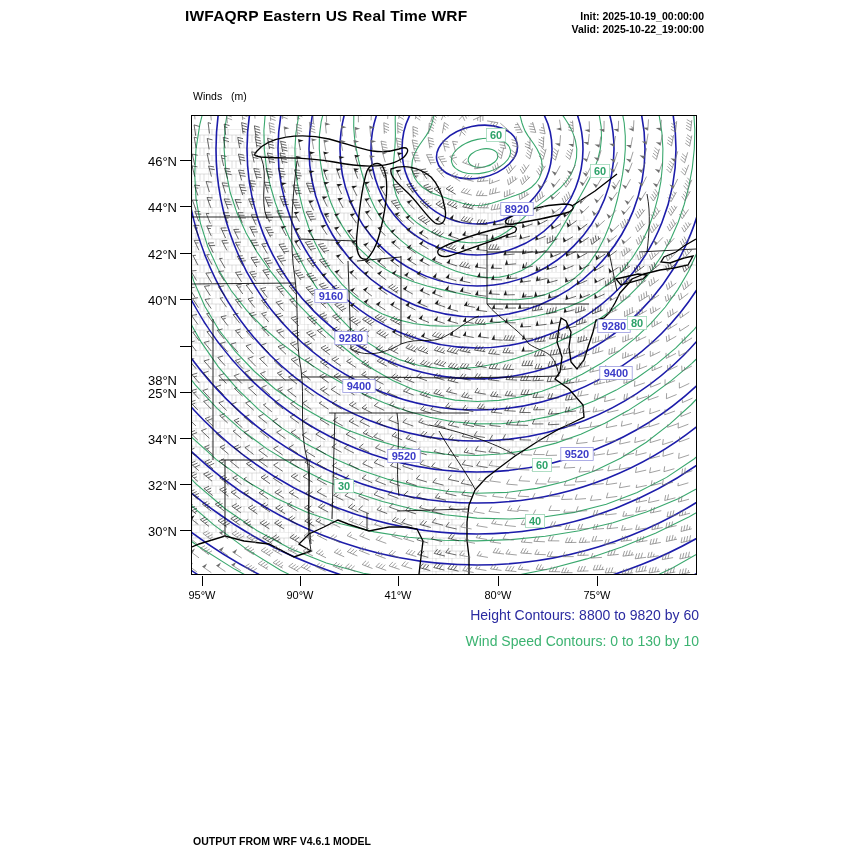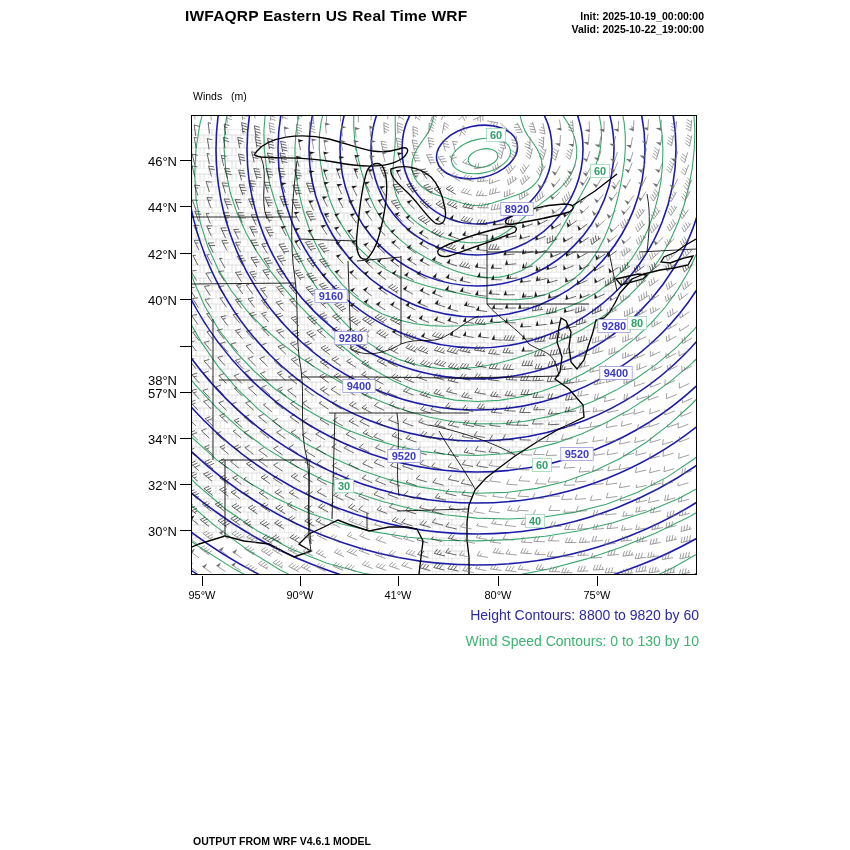--- a/index.html
+++ b/index.html
@@ -1547,21 +1547,21 @@
 <div class="abs ylab" style="left: 145px; top: 154px;">46°N</div>
 <div class="abs ytick" style="left: 180px; top: 205.5px;"></div>
 <div class="abs ylab" style="left: 145px; top: 200px;">44°N</div>
 <div class="abs ytick" style="left: 180px; top: 252.5px;"></div>
 <div class="abs ylab" style="left: 145px; top: 247px;">42°N</div>
 <div class="abs ytick" style="left: 180px; top: 298.5px;"></div>
 <div class="abs ylab" style="left: 145px; top: 293px;">40°N</div>
 <div class="abs ytick" style="left: 180px; top: 345.5px;"></div>
 <div class="abs ylab" style="left: 145px; top: 340px; margin-top: 33px;">38°N</div>
 <div class="abs ytick" style="left: 180px; top: 391.5px;"></div>
-<div class="abs ylab" style="left: 145px; top: 386px;">57°N</div>
+<div class="abs ylab" style="left: 145px; top: 386px;">25°N</div>
 <div class="abs ytick" style="left: 180px; top: 437.5px;"></div>
 <div class="abs ylab" style="left: 145px; top: 432px;">34°N</div>
 <div class="abs ytick" style="left: 180px; top: 483.5px;"></div>
 <div class="abs ylab" style="left: 145px; top: 478px;">32°N</div>
 <div class="abs ytick" style="left: 180px; top: 529.5px;"></div>
 <div class="abs ylab" style="left: 145px; top: 524px;">30°N</div>
 <div class="abs xtick" style="left: 201.5px; top: 576px;"></div>
 <div class="abs xlab" style="left: 182px; top: 589px;">95°W</div>
 <div class="abs xtick" style="left: 299.5px; top: 576px;"></div>
 <div class="abs xlab" style="left: 280px; top: 589px;">90°W</div>

